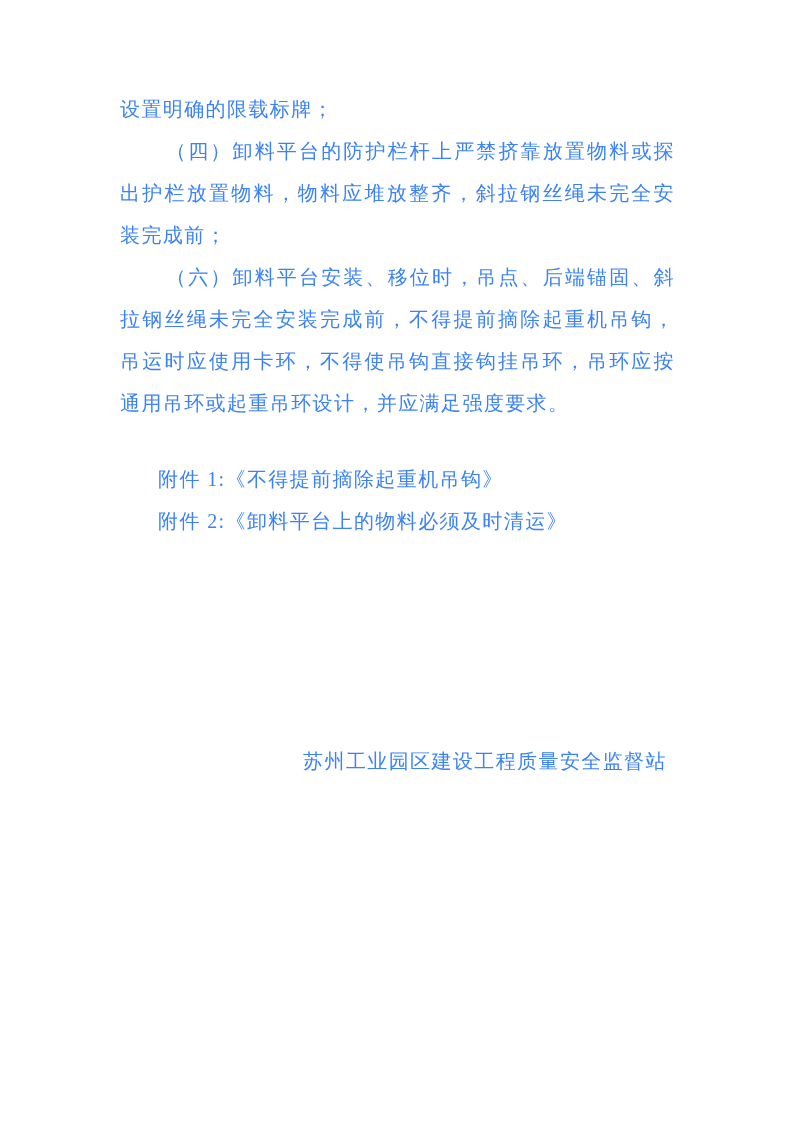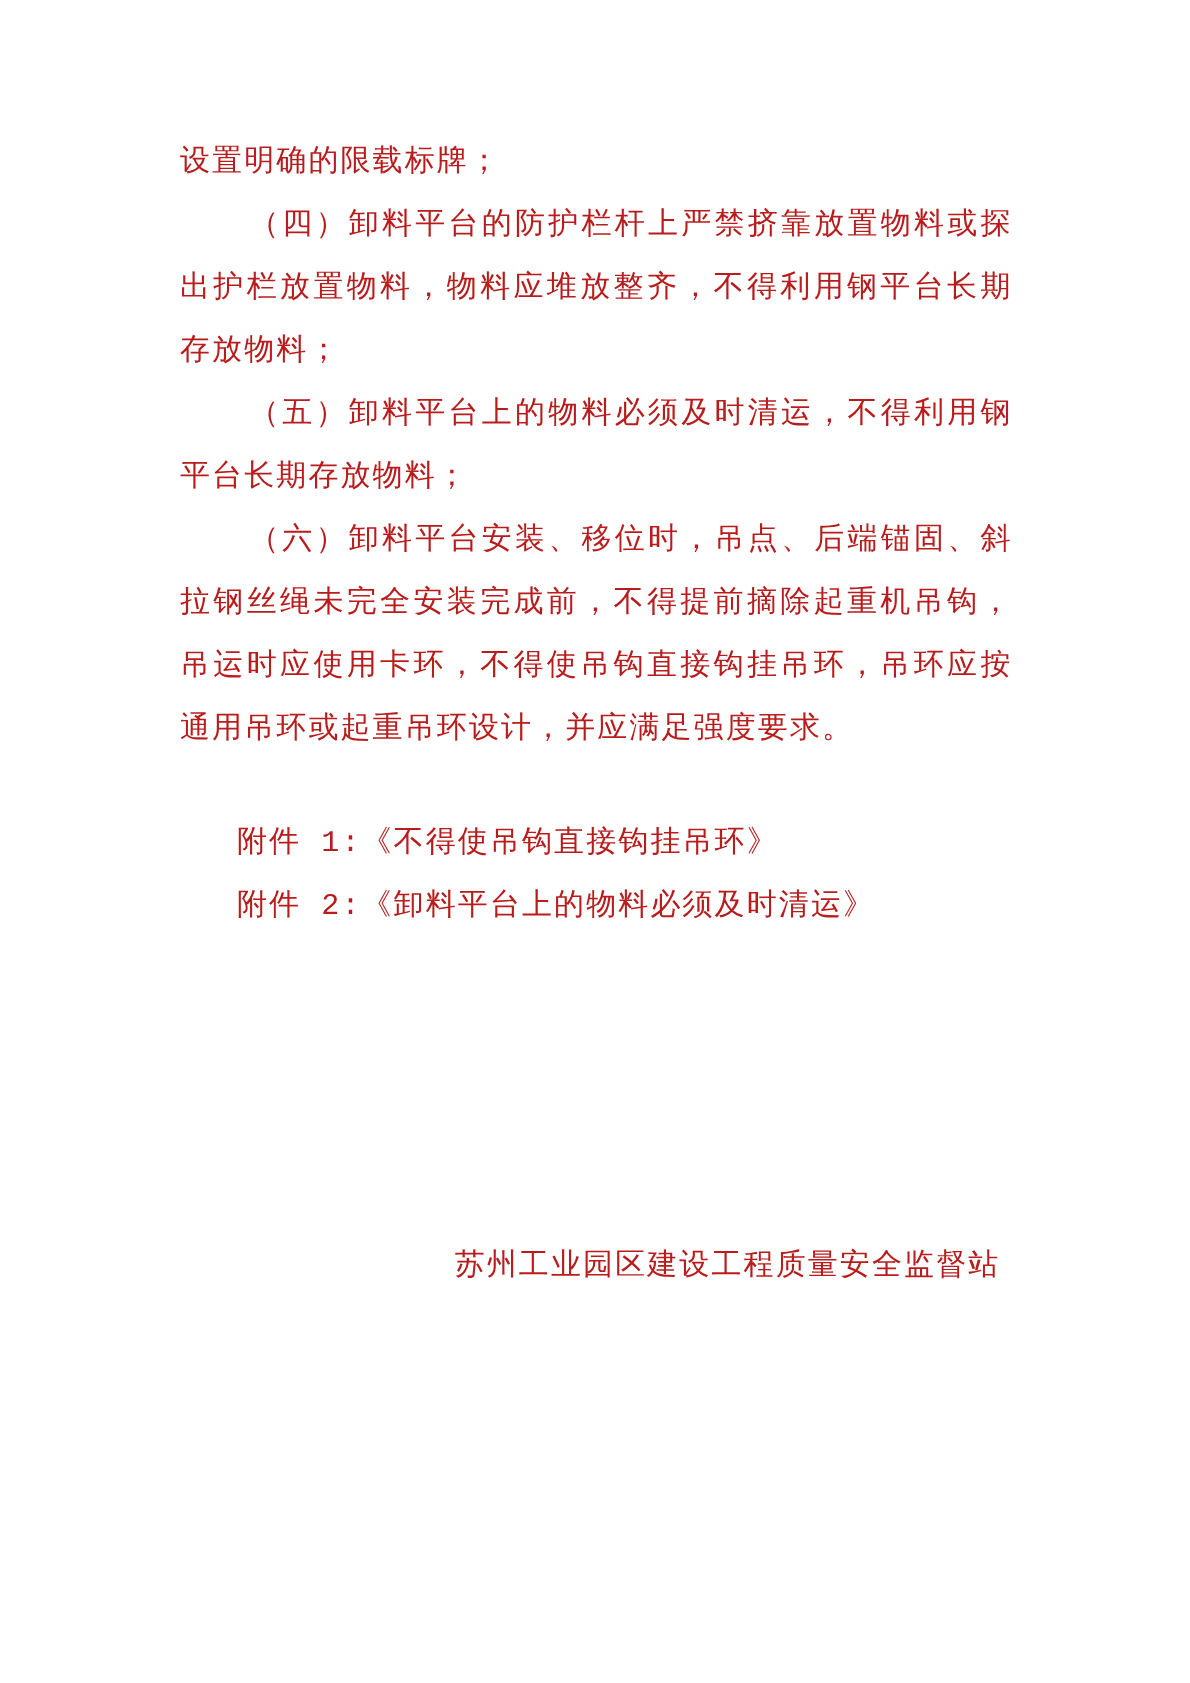--- a/index.html
+++ b/index.html
@@ -6,22 +6,22 @@
     margin: 0;
     padding: 0;
     background: #ffffff;
   }
   .page {
     position: relative;
     width: 793px;
     height: 953px;
     background: #ffffff;
     overflow: hidden;
-    font-family: Liberation Mono, monospace;
-    color: #b91c1c;
+    font-family: Liberation Serif, serif;
+    color: #3b82f6;
   }
   .content {
     position: absolute;
     left: 120px;
     right: 118px;
     top: 88px;
     font-size: 20px;
     line-height: 42px;
     letter-spacing: 1.4px;
     text-align: justify;
@@ -53,28 +53,27 @@
   }
 </style>
 </head>
 <body>
 
 <div class="page">
   <div class="content">
 
     <p>设置明确的限载标牌；</p>
 
-    <p class="indented">（四）卸料平台的防护栏杆上严禁挤靠放置物料或探出护栏放置物料，物料应堆放整齐，不得利用钢平台长期存放物料；</p>
+    <p class="indented">（四）卸料平台的防护栏杆上严禁挤靠放置物料或探出护栏放置物料，物料应堆放整齐，斜拉钢丝绳未完全安装完成前；</p>
 
-    <p class="indented">（五）卸料平台上的物料必须及时清运，不得利用钢平台长期存放物料；</p>
 
     <p class="indented">（六）卸料平台安装、移位时，吊点、后端锚固、斜拉钢丝绳未完全安装完成前，不得提前摘除起重机吊钩，吊运时应使用卡环，不得使吊钩直接钩挂吊环，吊环应按通用吊环或起重吊环设计，并应满足强度要求。</p>
 
     <div class="attachments">
-      <p>附件 1:《不得使吊钩直接钩挂吊环》</p>
+      <p>附件 1:《不得提前摘除起重机吊钩》</p>
       <p>附件 2:《卸料平台上的物料必须及时清运》</p>
     </div>
 
     <div class="signature-block">
       <p>苏州工业园区建设工程质量安全监督站</p>
     </div>
 
   </div>
 </div>
 

